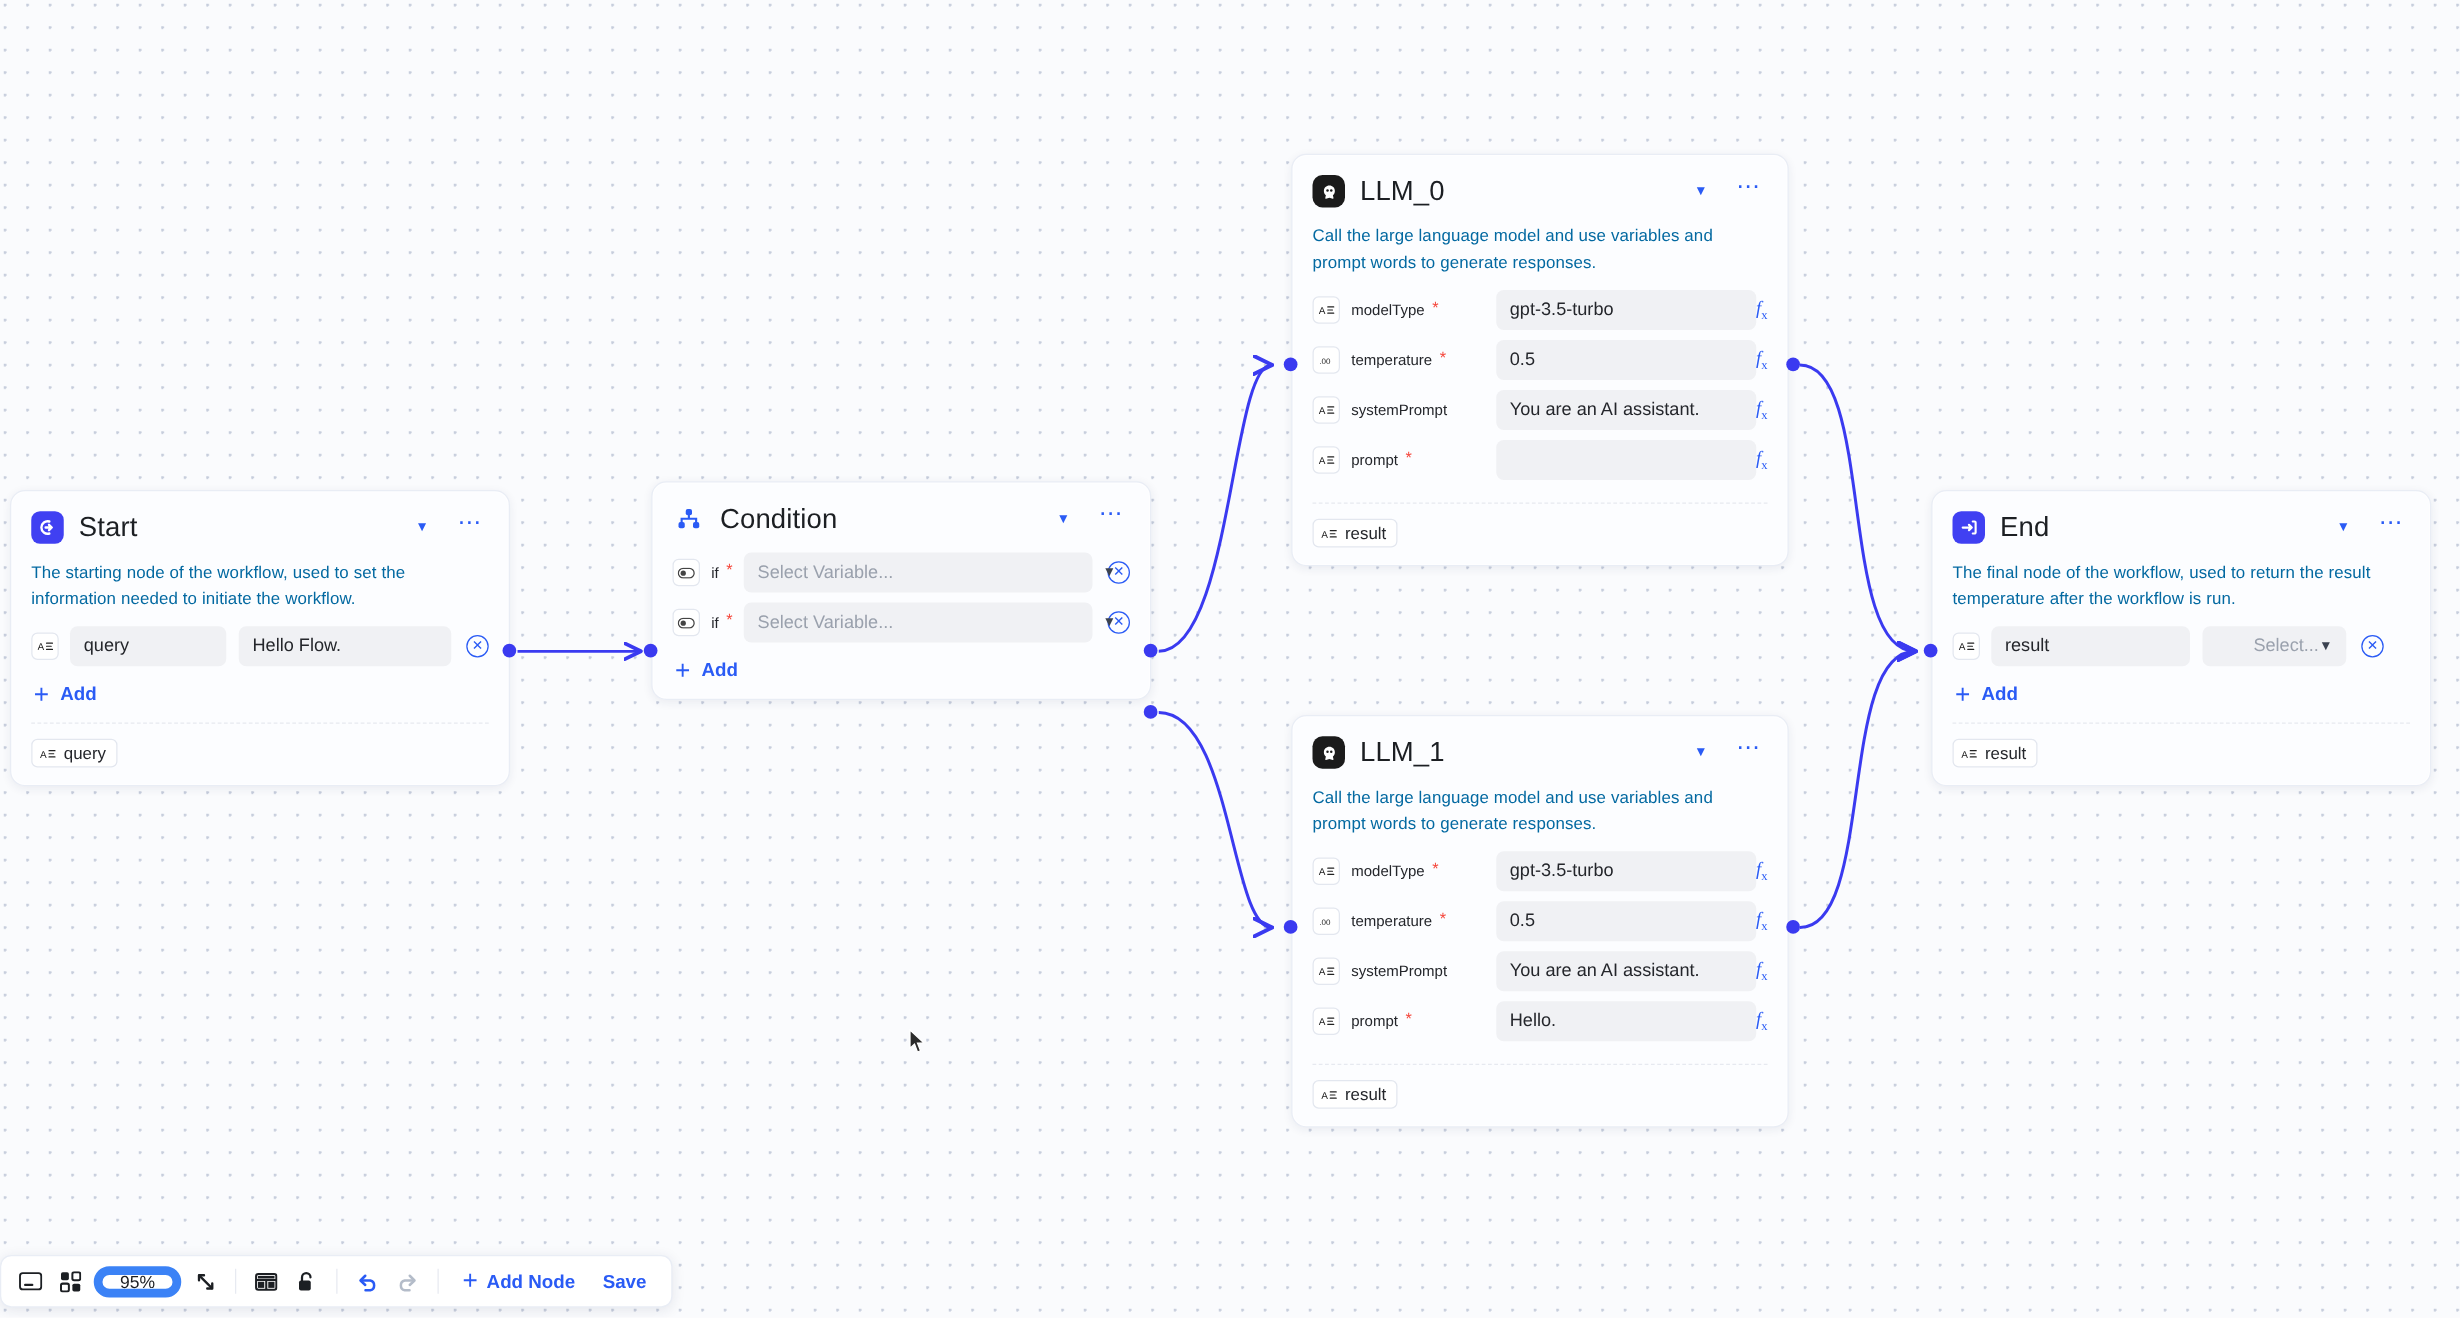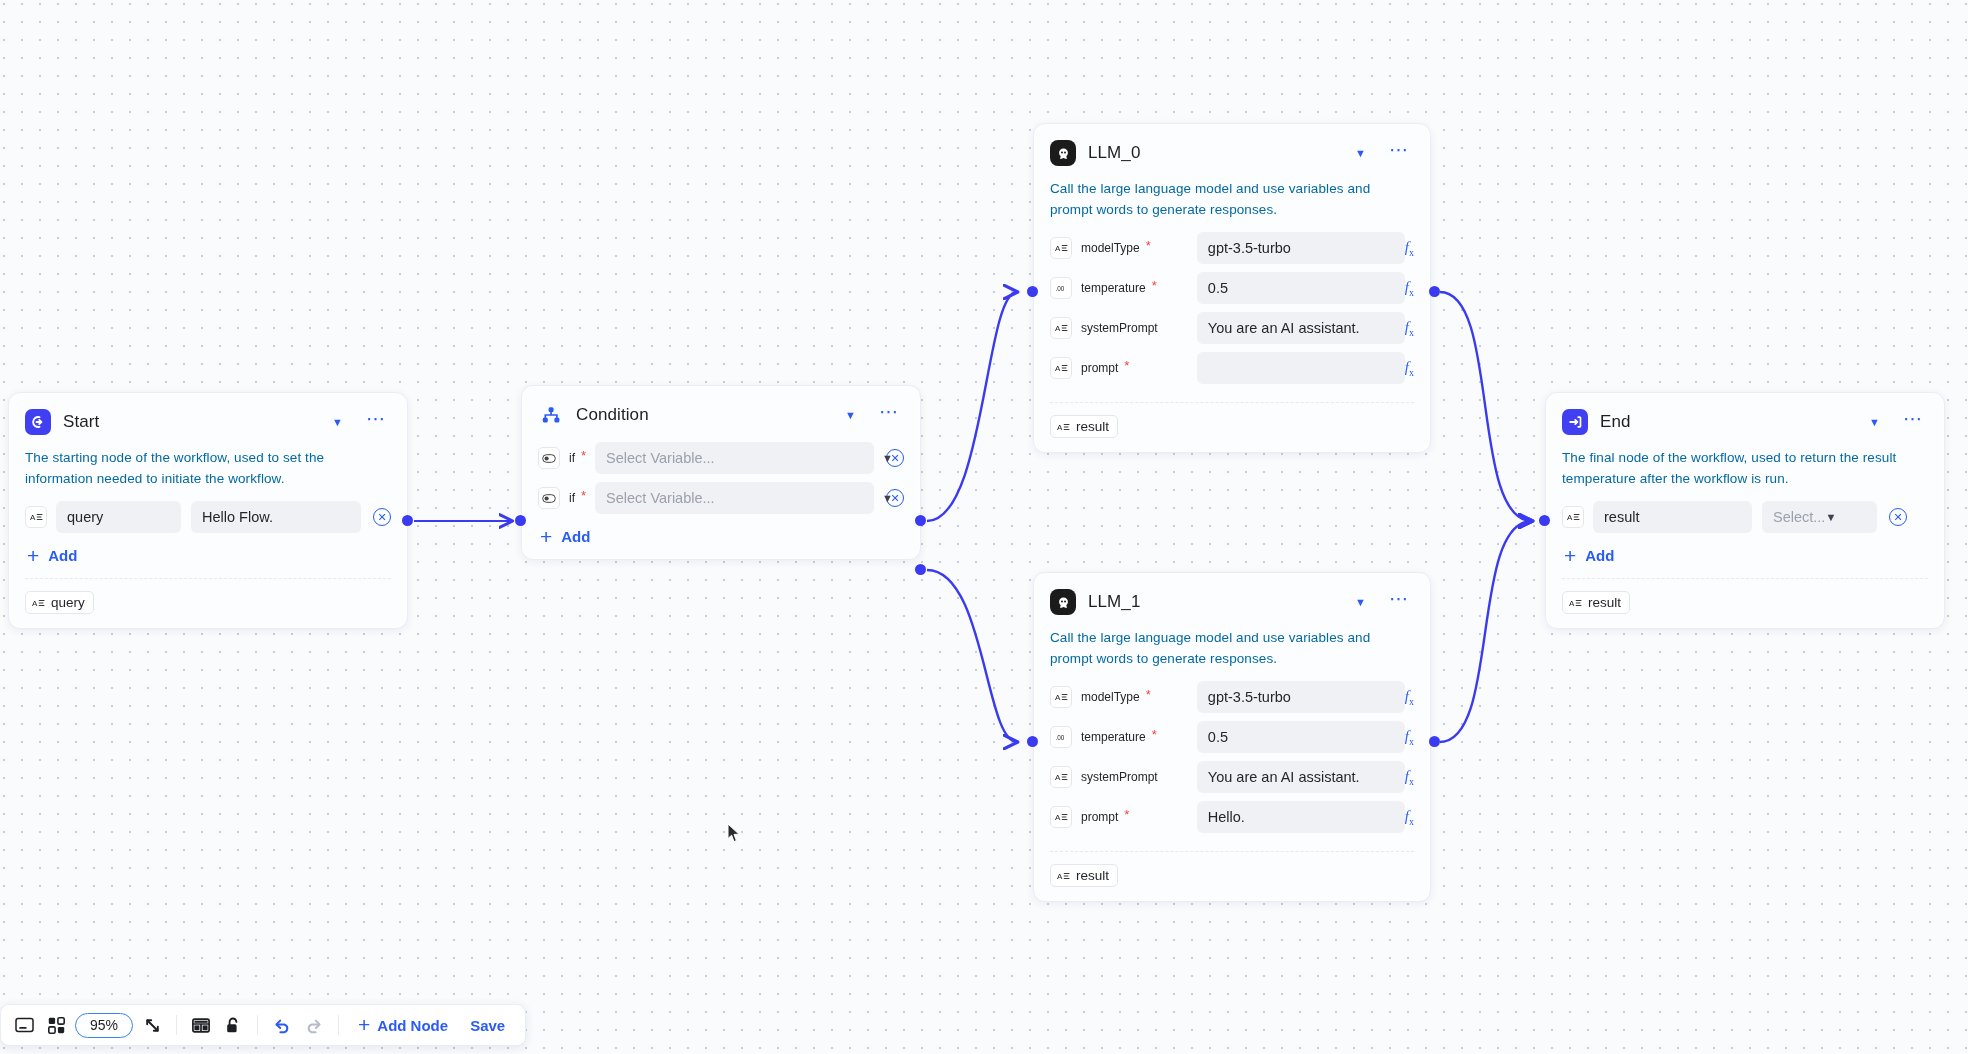--- a/index.html
+++ b/index.html
@@ -55,21 +55,21 @@
     border-radius: 7px;
     display: flex; align-items: center; justify-content: center;
     flex: 0 0 auto;
   }
   .node-icon.start { background: #4040f2; }
   .node-icon.end   { background: #4040f2; }
   .node-icon.llm   { background: #1b1b1b; border-radius: 8px; }
   .node-icon.cond  { background: transparent; }
 
   .node-title {
-    font-size: 17px;
+    font-size: 22px;
     color: #1c1f23;
     letter-spacing: .1px;
     flex: 1 1 auto;
     white-space: nowrap;
   }
 
   .head-caret {
     color: #2a5bf5;
     font-size: 11px;
     line-height: 1;
@@ -242,21 +242,21 @@
   .tb-btn {
     height: 30px; min-width: 30px;
     display: flex; align-items: center; justify-content: center;
     border-radius: 6px;
     cursor: pointer;
     color: #1c1f23;
     padding: 0 5px;
   }
   .tb-zoom {
     height: 25px;
-    border: 1px solid #3b82f6;
+    border: 7px solid #3b82f6;
     border-radius: 13px;
     display: flex; align-items: center;
     padding: 0 14px;
     font-size: 14px;
     color: #1c1f23;
     cursor: pointer;
     margin: 0 2px;
   }
   .tb-sep {
     width: 1px; height: 20px;
@@ -572,21 +572,21 @@
     <div class="node-desc">The final node of the workflow, used to return the result temperature after the workflow is run.</div>
     <div class="rows">
       <div class="row">
         <div class="type-chip">
           <svg width="13" height="10" viewBox="0 0 13 10">
               <text x="0" y="8" font-size="8" font-family="Liberation Sans, sans-serif" fill="#222">A</text>
               <path d="M7.2 2.5H12 M7.2 5H11 M7.2 7.5H12" stroke="#222" stroke-width="0.9" stroke-linecap="round"></path>
             </svg>
         </div>
         <div class="field" style="width:159px">result</div>
-        <div class="field placeholder" style="width:115px; margin-left:10px; justify-content:flex-start">
+        <div class="field placeholder" style="width:115px; margin-left:10px; justify-content:flex-end">
           <span>Select...</span>
           <span style="font-size:11px; color:#3b4250">▼</span>
         </div>
         <div class="close-btn">✕</div>
       </div>
     </div>
     <div class="add-link">
       <span class="plus">+</span>
       <span>Add</span>
     </div>

